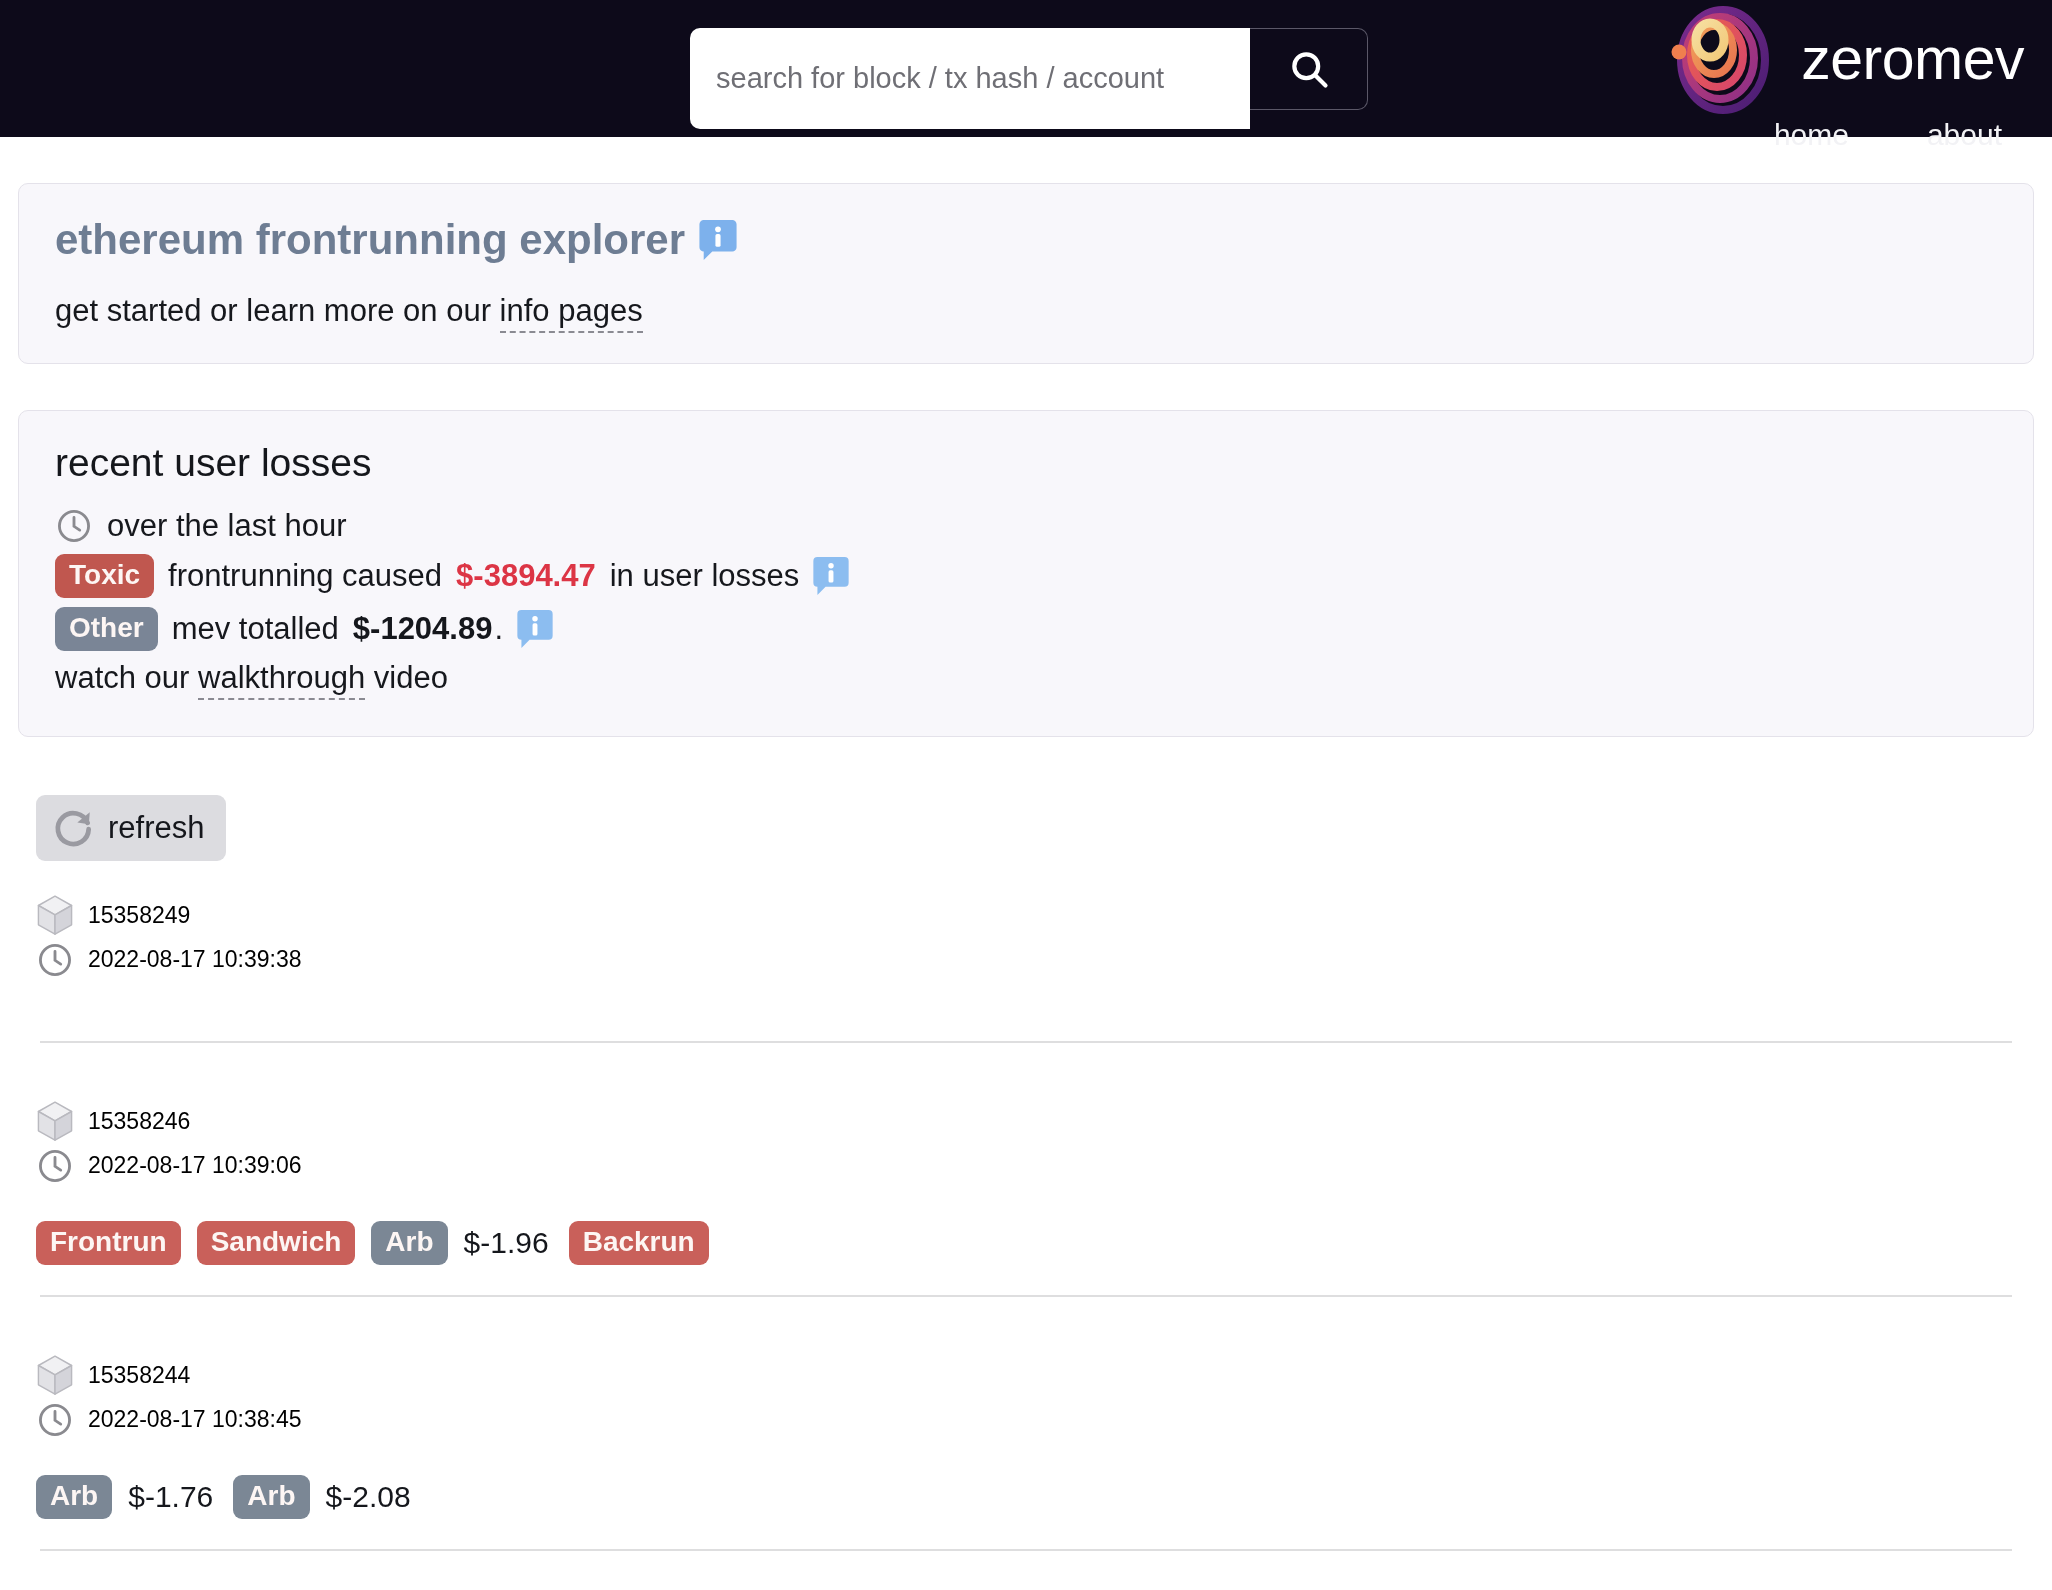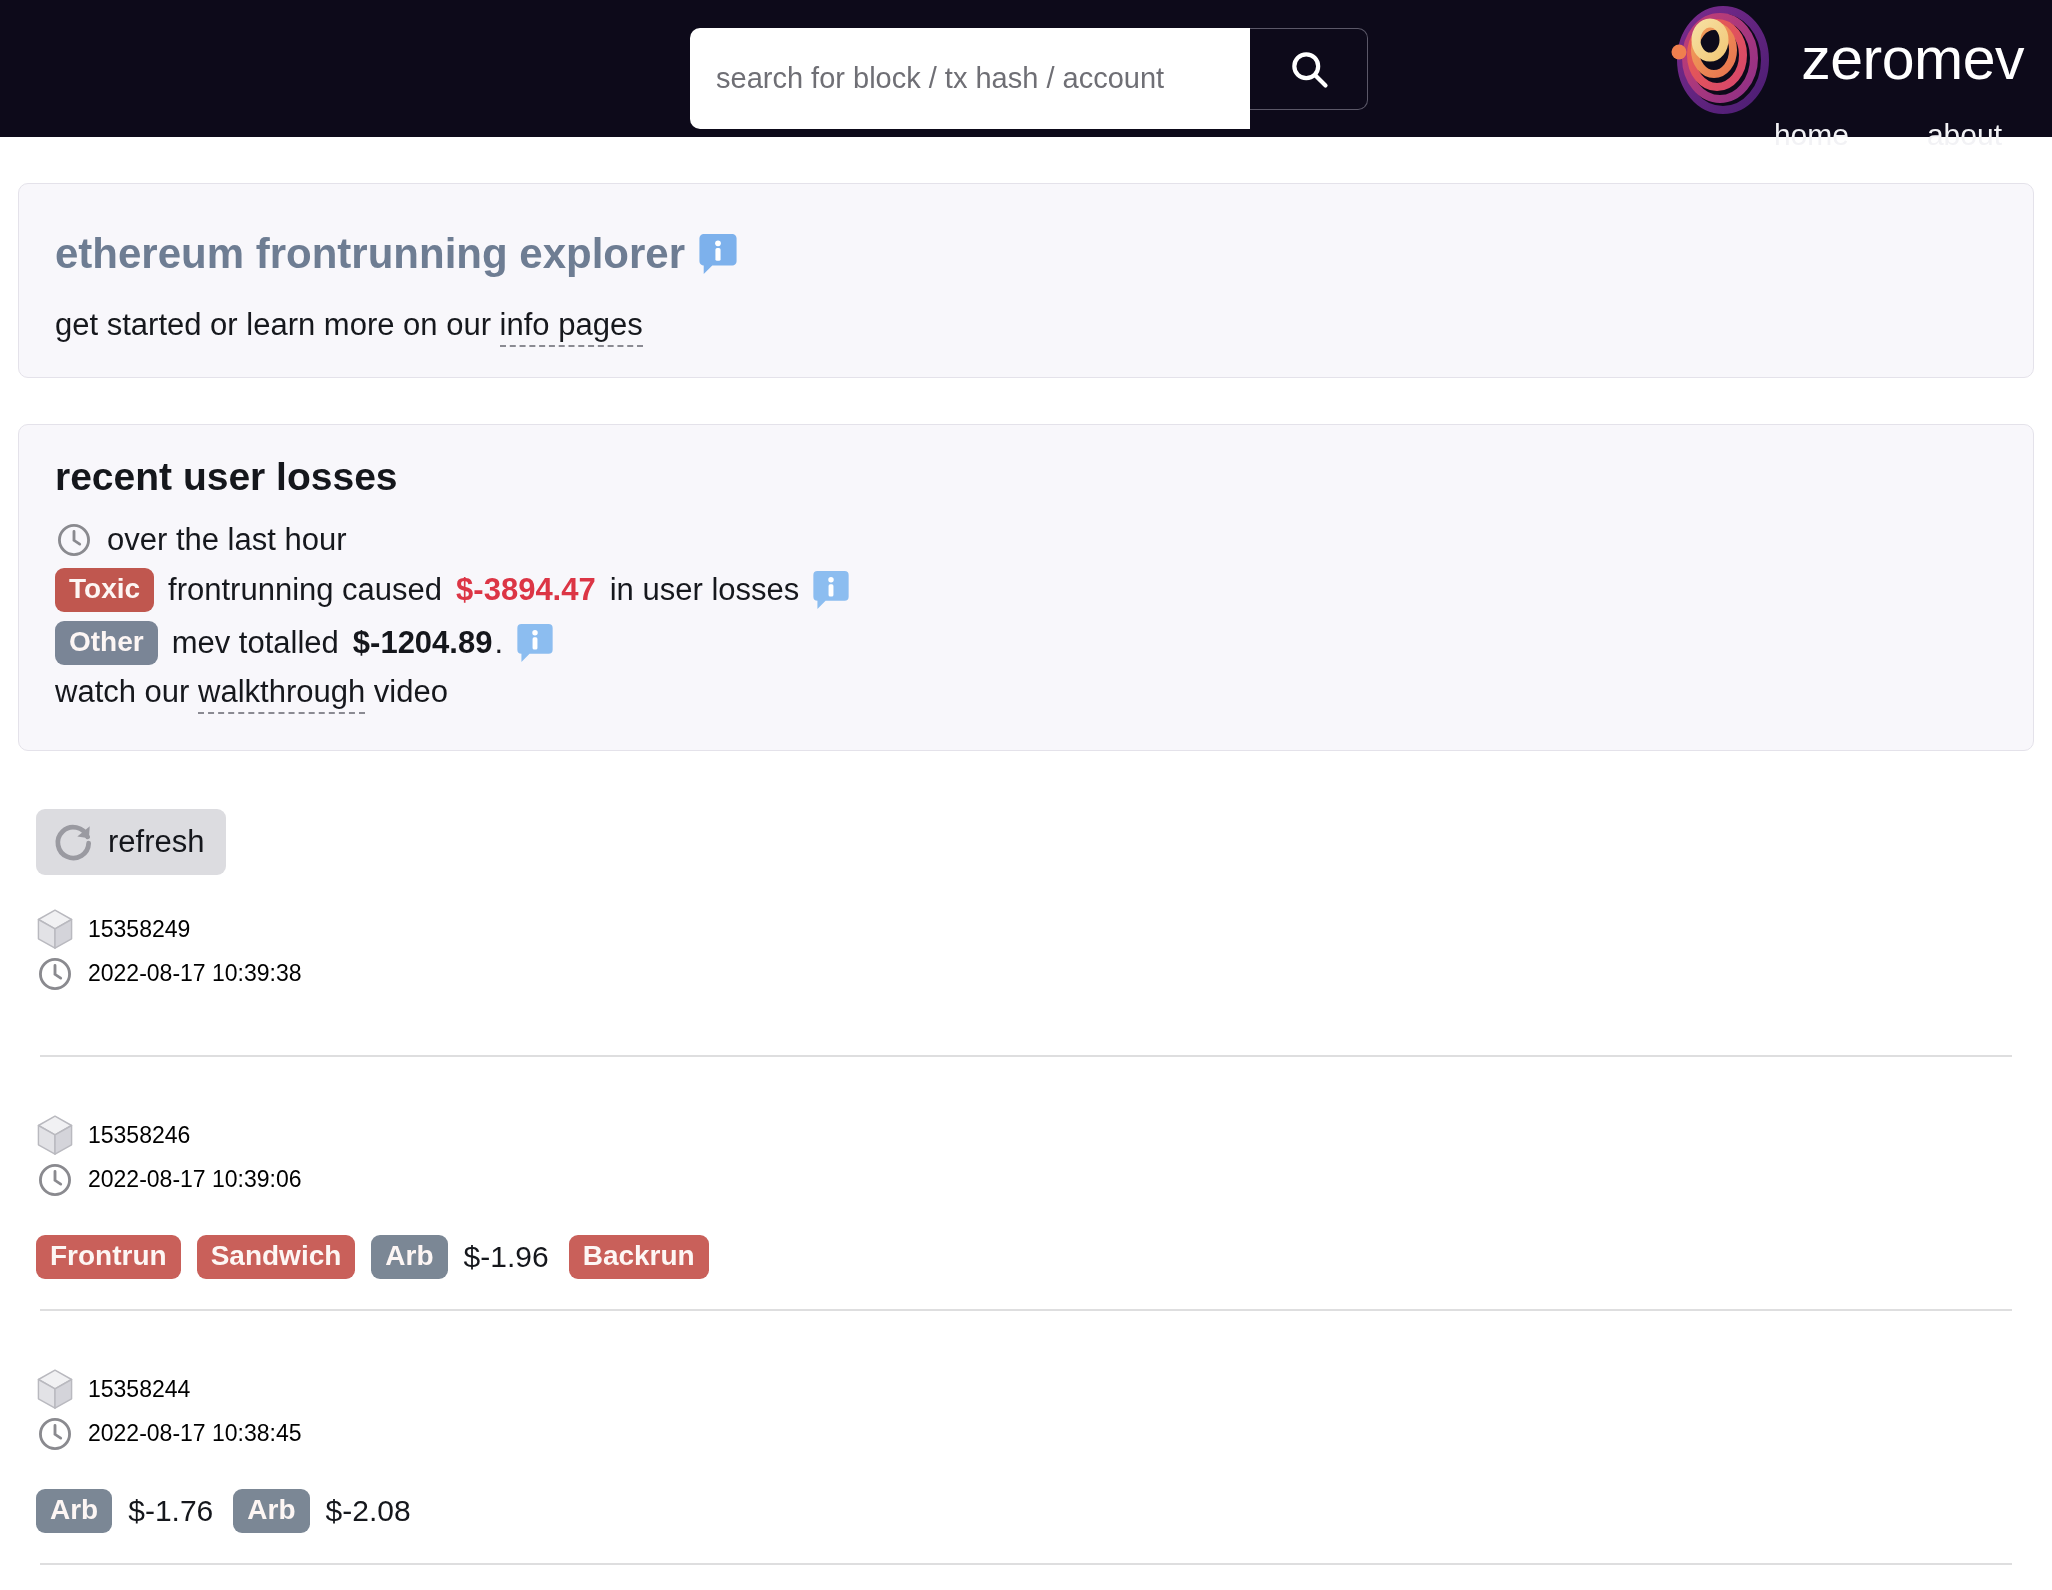--- a/index.html
+++ b/index.html
@@ -79,21 +79,21 @@
   }
 
   
   .page { padding: 0 18px; }
   .card {
     background: #f8f7fb;
     border: 1px solid #e4e2ea;
     border-radius: 10px;
     margin-top: 46px;
   }
-  #intro-card { padding: 44px 36px 34px; }
+  #intro-card { padding: 30px 36px 34px; }
   .card-title-blue {
     color: #6e7d93;
     font-size: 42px;
     font-weight: 700;
     display: flex;
     align-items: center;
     gap: 14px;
     margin: 0 0 12px 0;
     line-height: 1.25;
   }
@@ -104,21 +104,21 @@
   }
   .dashed-link {
     border-bottom: 2px dashed #8a8a92;
     padding-bottom: 3px;
     cursor: pointer;
   }
 
   #losses-card { padding: 30px 36px 40px; }
   .card-title {
     font-size: 39px;
-    font-weight: 700;
+    font-weight: 400;
     color: #15171c;
     margin: 0 0 22px 0;
   }
   .loss-row {
     display: flex;
     align-items: center;
     gap: 14px;
     font-size: 31px;
     color: #16181d;
     margin-bottom: 9px;

